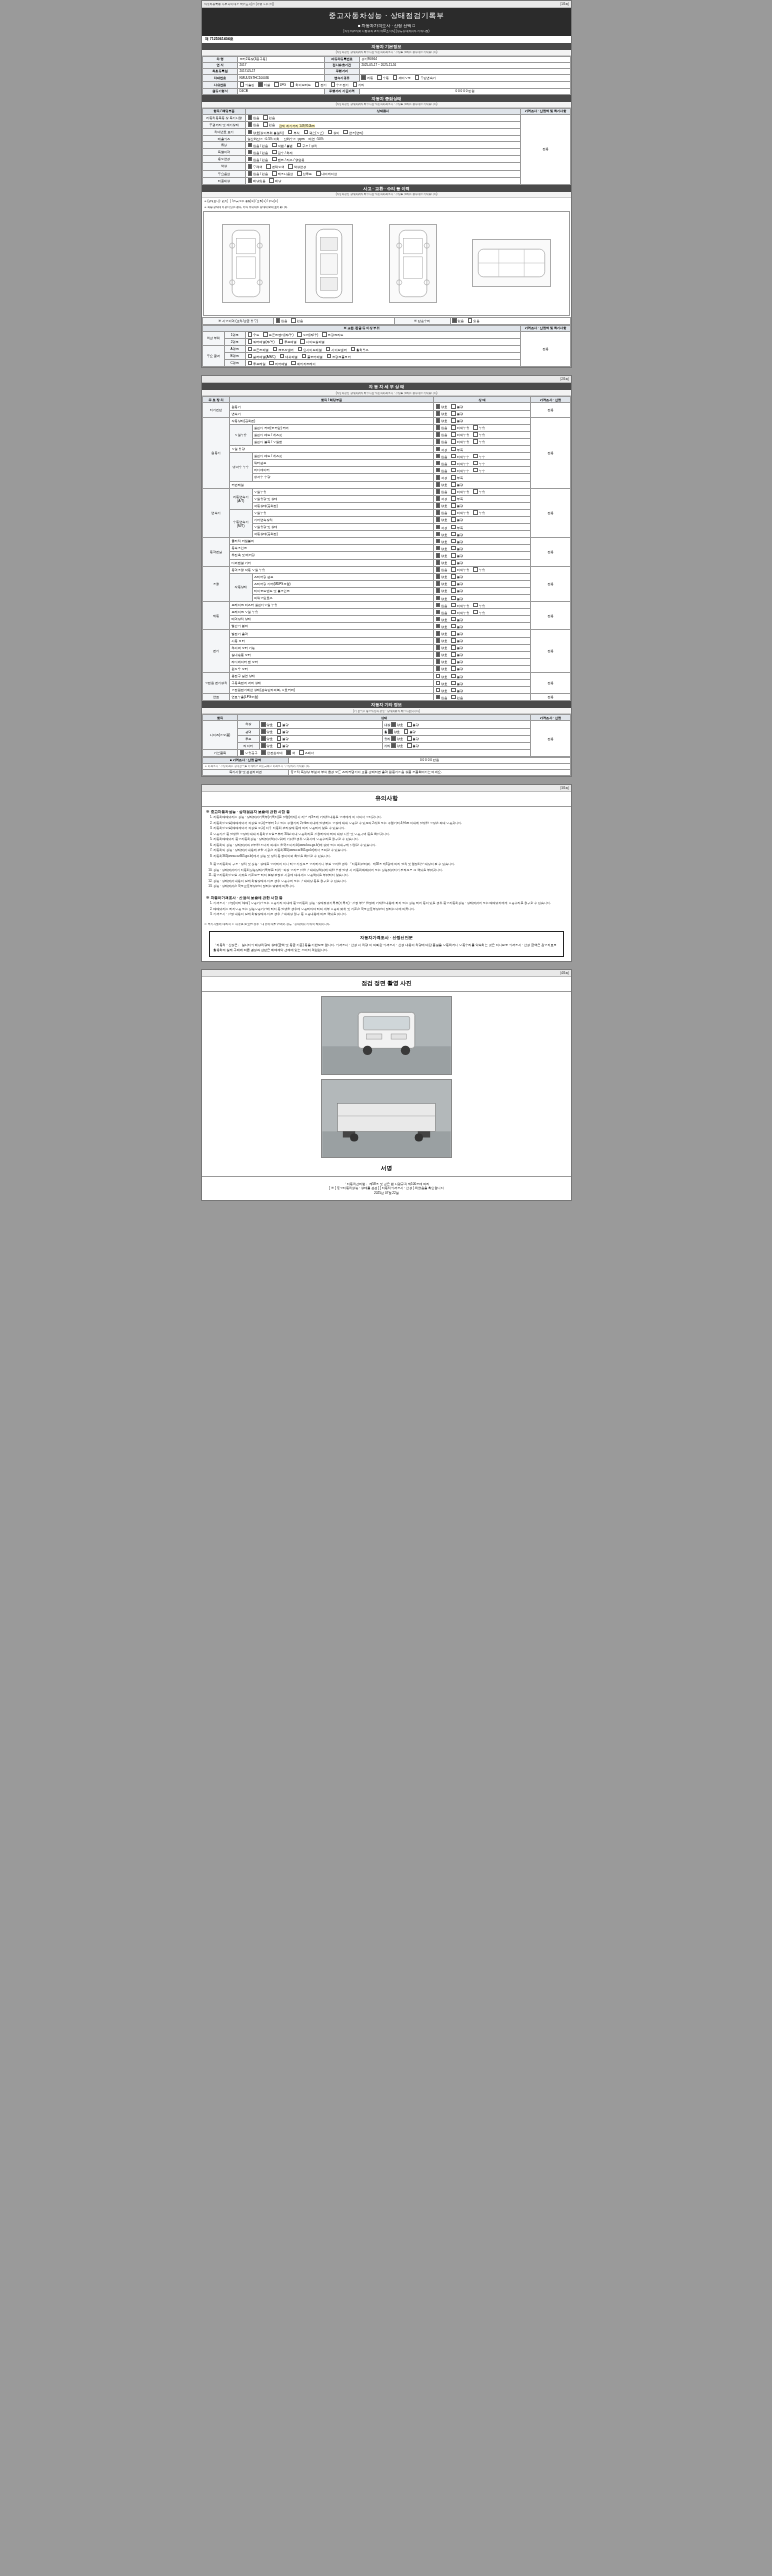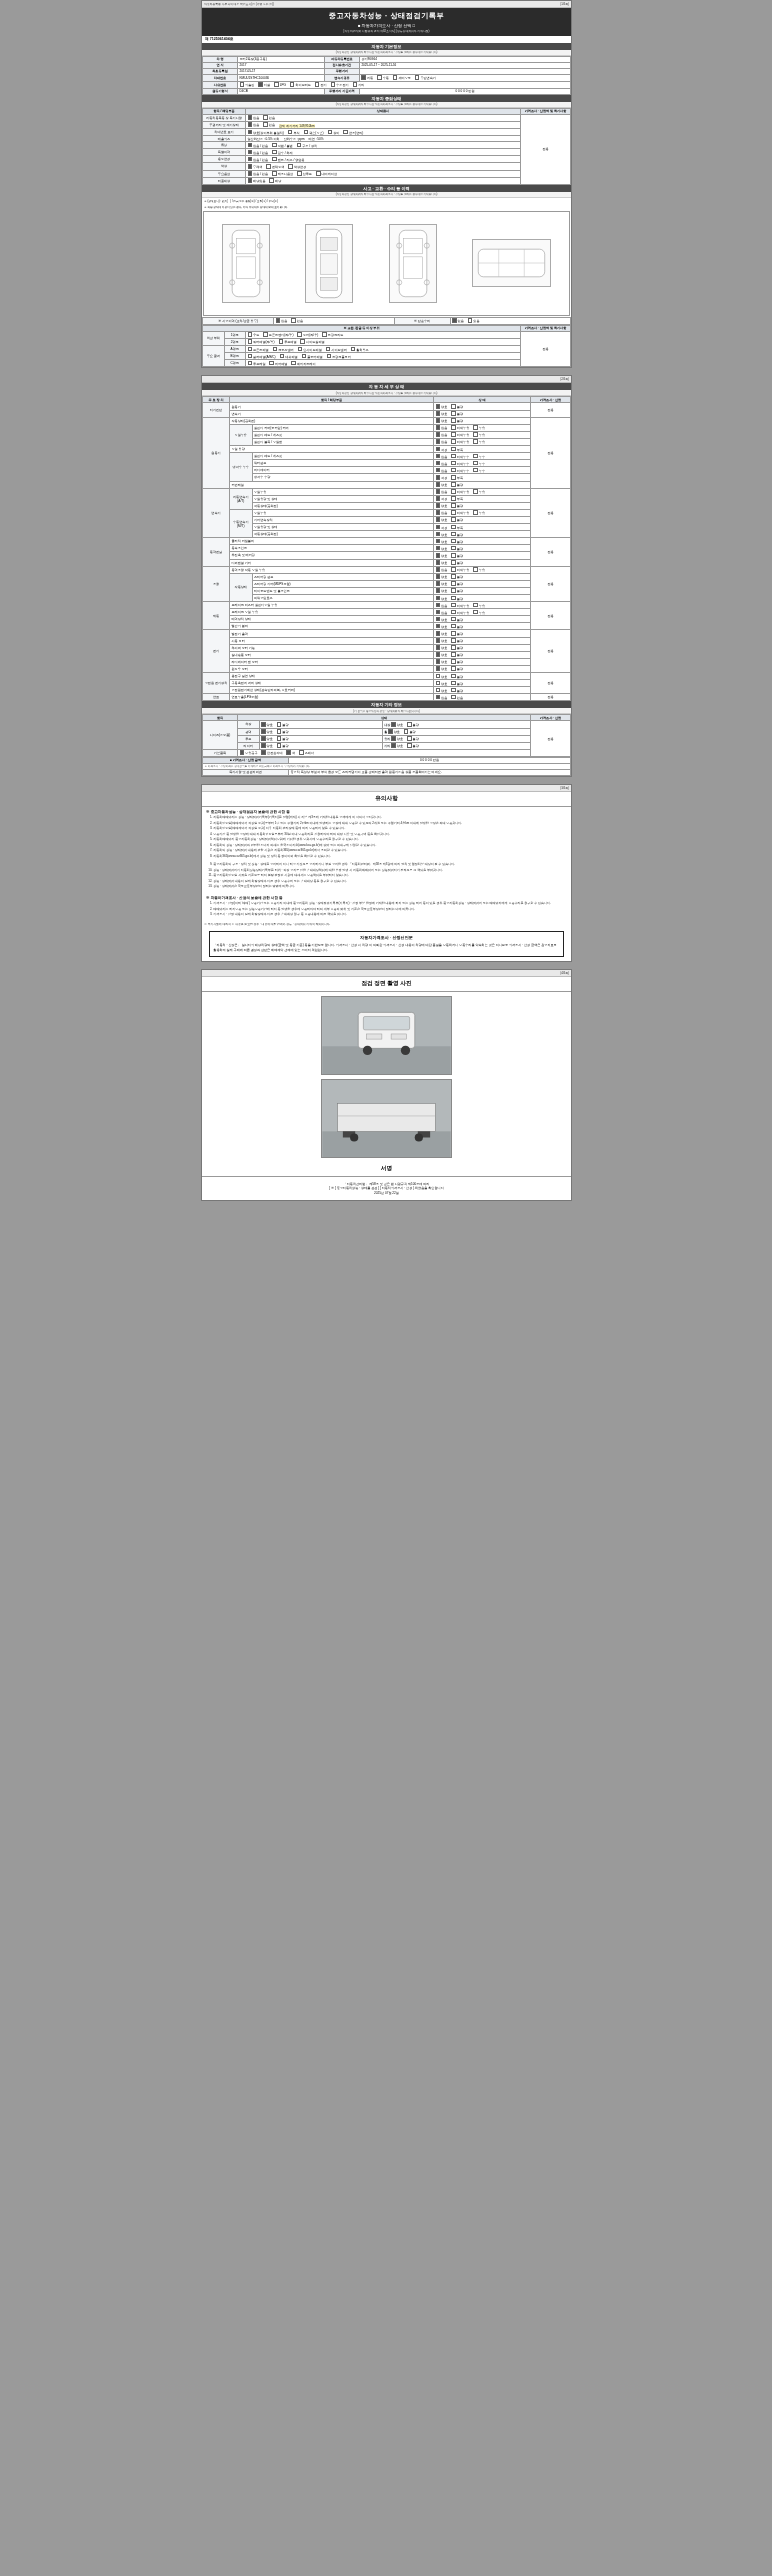--- a/index.html
+++ b/index.html
@@ -1,21 +1,21 @@
 <!DOCTYPE html>
 <html style="font-size:8.2px"><head>
 <meta charset="utf-8">
 <style>
   html,body{margin:0;padding:0;background:#9a9a9a;font-family:"Liberation Sans",sans-serif;}
   #page{width:773px;height:2576px;position:relative;background:#9a9a9a;}
   .sheet{width:371px;margin:0 auto;background:#fff;border:0.5px solid #777;box-sizing:border-box;}
   .sheet + .sheet{margin-top:7.2px;}
   .topbar{background:#e9e9e9;border-bottom:0.5px solid #bbb;font-size:2.8px;color:#333;padding:1px 2.1px;display:flex;justify-content:space-between;}
   .titleblock{background:#2b2b2b;color:#fff;text-align:center;padding:3.1px 0 2.6px;}
-  .titleblock .t1{font-size:7.2px;font-weight:bold;letter-spacing:0.5px;}
+  .titleblock .t1{font-size:7.2px;font-weight:normal;letter-spacing:0.5px;}
   .titleblock .t2{font-size:4.1px;margin-top:1.5px;}
   .titleblock .t3{font-size:2.8px;margin-top:1.5px;color:#ddd;}
   .docno{font-size:3.6px;font-weight:bold;padding:1.5px 3.1px;}
   .sect{background:#4a4a4a;color:#fff;text-align:center;font-size:4.1px;font-weight:bold;padding:1px 0;}
   .subnote{font-size:2.6px;color:#444;text-align:center;padding:0.5px 0;background:#f3f3f3;border-bottom:0.5px solid #ccc;}
   table{border-collapse:collapse;width:100%;font-size:3.1px;}
   td,th{border:0.5px solid #999;padding:0.5px 1.5px;vertical-align:middle;}
   .lbl{background:#eceff3;font-weight:bold;text-align:center;width:31px;}
   .lbl2{background:#f4f6f8;text-align:center;}
   .ctr{text-align:center;}

